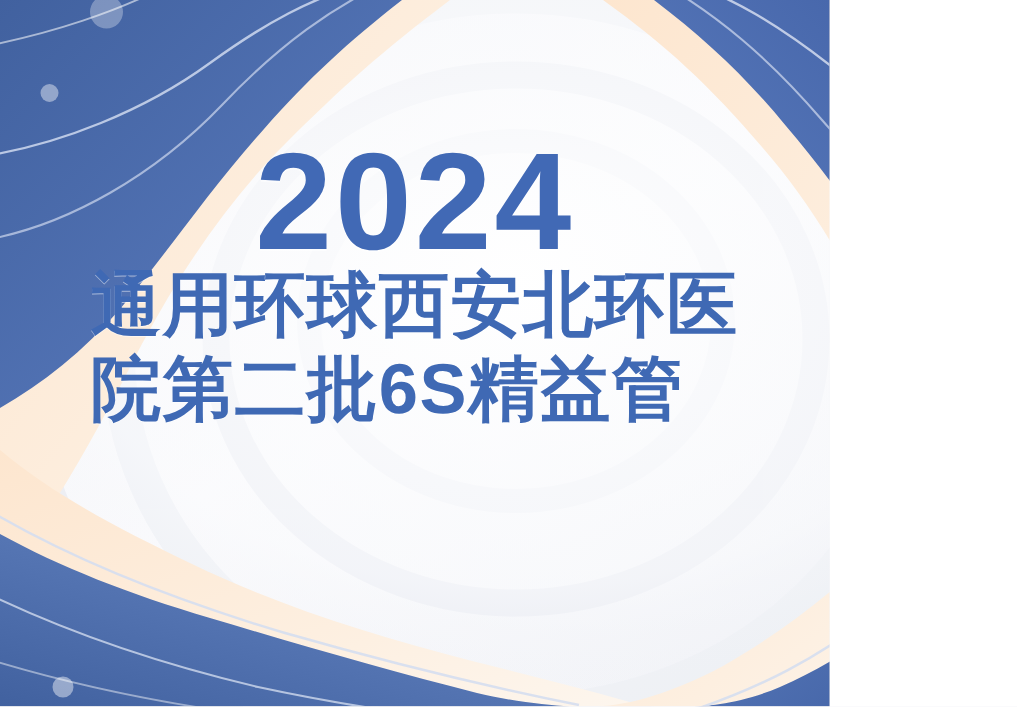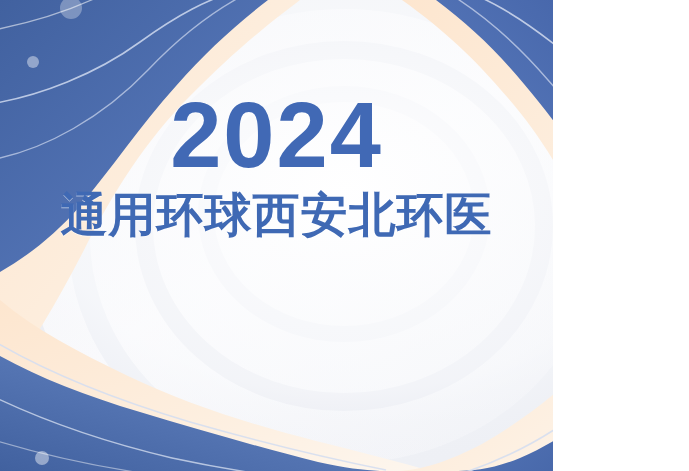--- a/index.html
+++ b/index.html
@@ -31,21 +31,21 @@
   #year {
     font-size:92px;
     font-weight:700;
     letter-spacing:2px;
     line-height:0.95;
     color:#4169b5;
     text-shadow:0 1px 0 rgba(255,255,255,0.55);
     user-select:none;
   }
   #headline {
-    margin-top:12px;
+    margin-top:0;
     display:flex;
     flex-direction:column;
     align-items:flex-start;
     gap:9px;
   }
   .hline {
     font-size:47px;
     font-weight:700;
     line-height:1.0;
     letter-spacing:1px;
@@ -153,16 +153,17 @@
       <circle cx="672" cy="320" r="6" fill="#ffffff" opacity="0.34"></circle>
     </g>
   </svg>
 
   <div id="content">
 
     <div id="year">2024</div>
 
     <div id="headline">
       <div class="hline">通用环球西安北环医</div>
+      <div class="hline">院第二批6S精益管</div>
     </div>
 
   </div>
 </div>
 
 </body></html>

